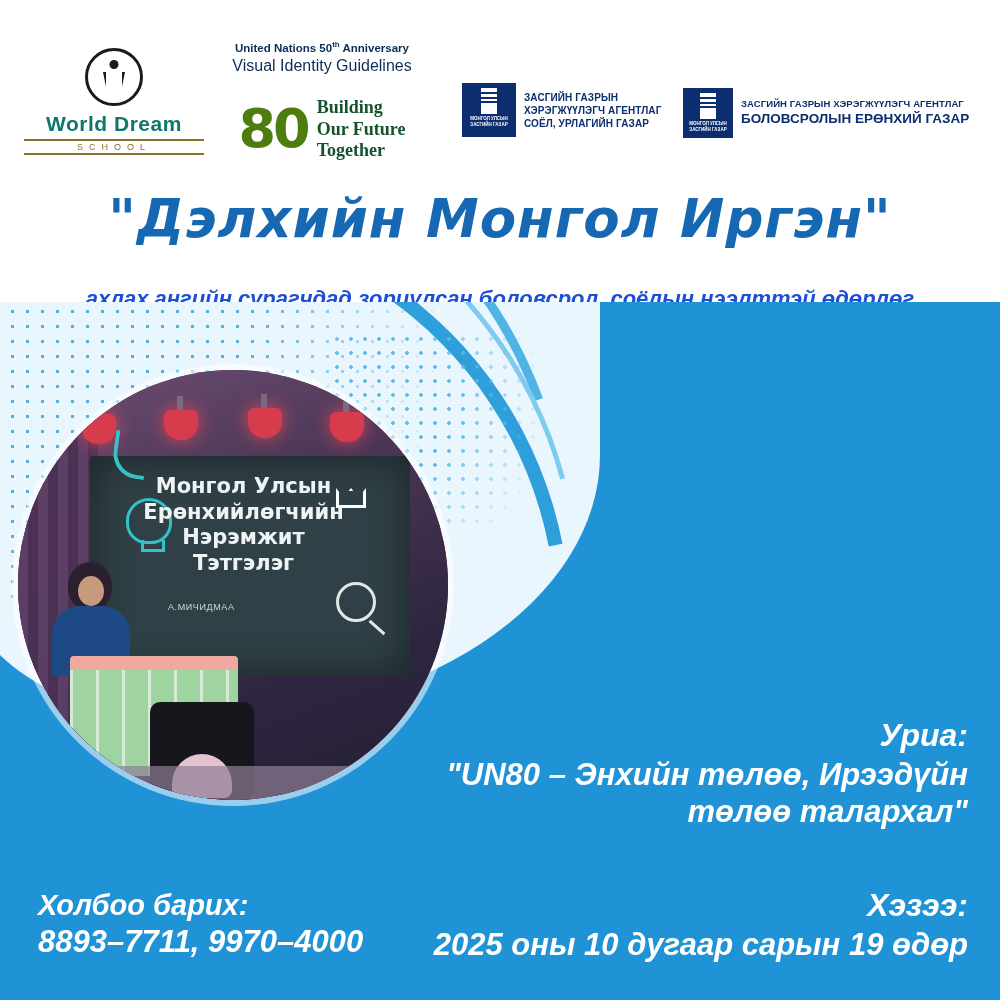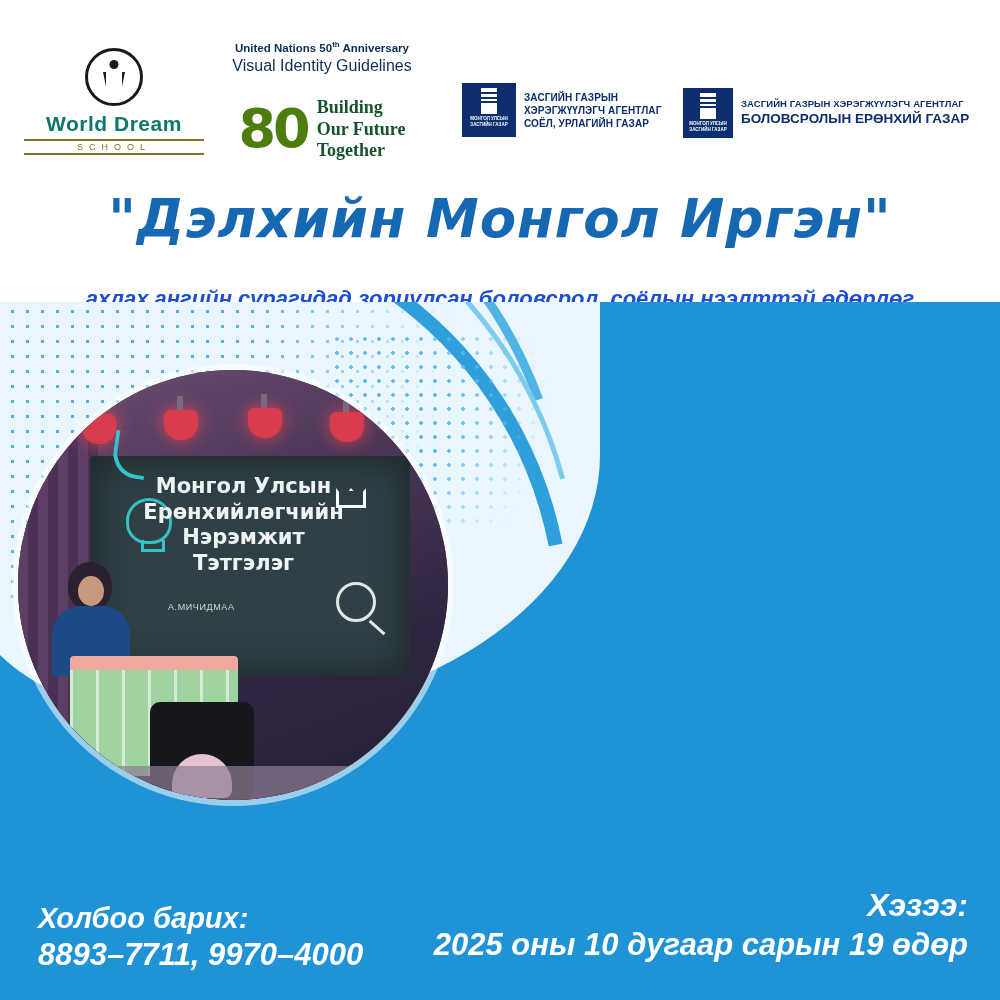--- a/index.html
+++ b/index.html
@@ -446,21 +446,21 @@
     line-height: 1.2;
     margin-top: 2px;
   }
   .blk-slogan { top: 415px; }
   .blk-when   { top: 585px; }
 
   
   .contact {
     position: absolute;
     left: 38px;
-    bottom: 25px;
+    bottom: 38px;
     color: #ffffff;
     font-style: italic;
     font-weight: bold;
     text-align: left;
   }
   .contact-label { font-size: 29px; line-height: 1.25; }
   .contact-value { font-size: 31px; line-height: 1.25; }
 </style>
 </head>
 <body>
@@ -546,20 +546,24 @@
       <div class="ph-person-head"></div>
       <div class="ph-person-face"></div>
       <div class="ph-person-body"></div>
       <div class="ph-podium">
         <div class="ph-podium-lines"></div>
       </div>
       <div class="ph-speaker"></div>
       <div class="ph-floor"></div>
     </div>
 
+    <div class="info blk-slogan">
+      <div class="info-label">Уриа:</div>
+      <div class="info-value">"UN80 – Энхийн төлөө, Ирээдүйн төлөө талархал"</div>
+    </div>
 
     <div class="info blk-when">
       <div class="info-label">Хэзээ:</div>
       <div class="info-value">2025 оны  10 дугаар сарын 19 өдөр</div>
     </div>
 
     <div class="contact">
       <div class="contact-label">Холбоо барих:</div>
       <div class="contact-value">8893–7711, 9970–4000</div>
     </div>

